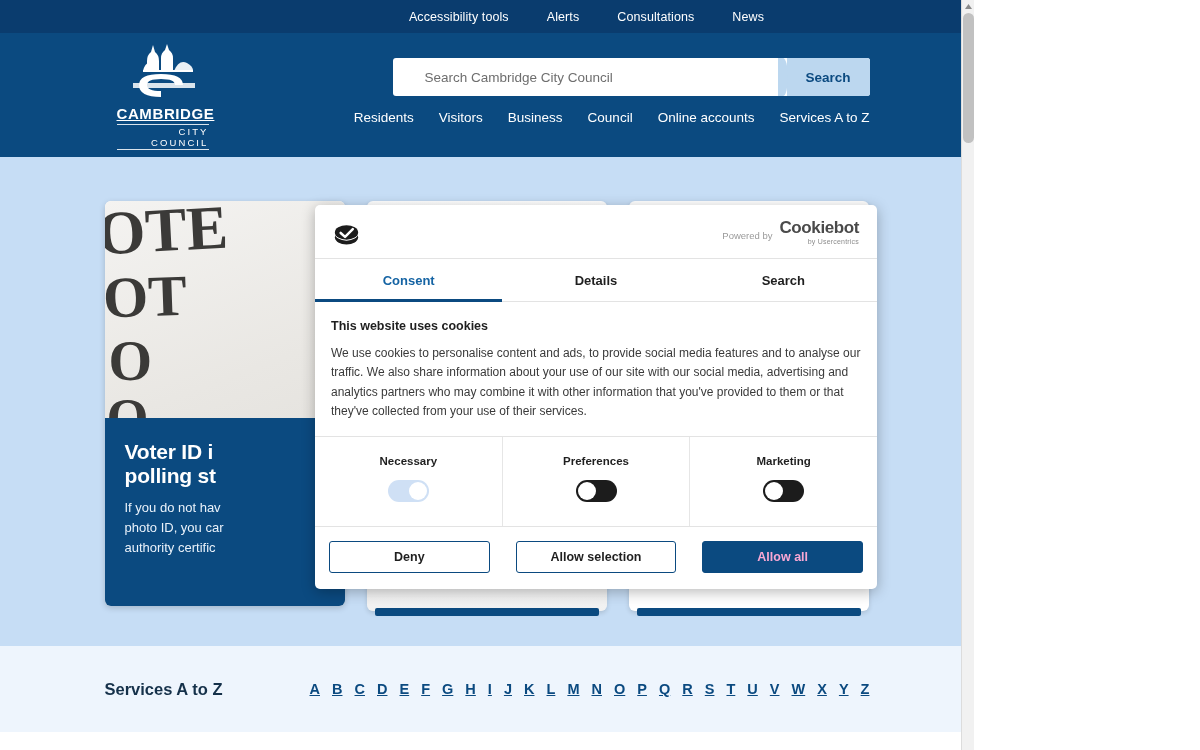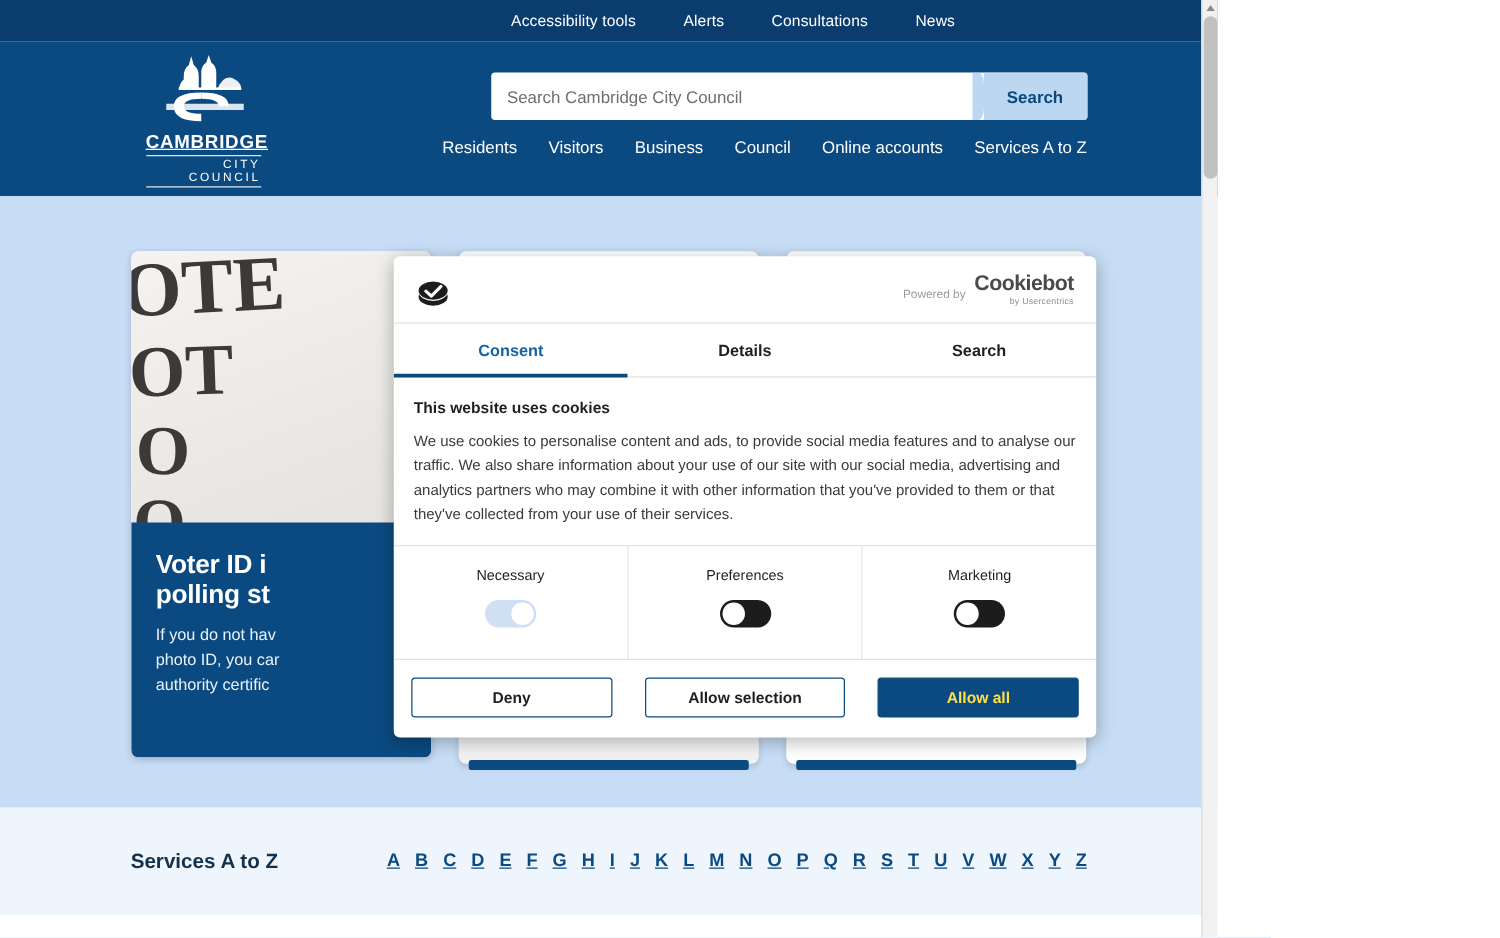--- a/index.html
+++ b/index.html
@@ -23,21 +23,21 @@
 
   .logo { position:absolute; left:12px; top:8px; width:92px; text-align:right; color:#fff; }
   .crest { width:92px; height:64px; display:block; }
   .logo-name { font-size:15px; font-weight:bold; letter-spacing:.6px; line-height:1.05; margin-top:1px; }
   .logo-sub { font-size:9.5px; letter-spacing:2.1px; margin-top:2px; border-top:1px solid rgba(255,255,255,.85);
               border-bottom:1px solid rgba(255,255,255,.85); padding:1px 0 1px; display:inline-block; }
 
   .searchwrap { position:absolute; left:288px; top:25px; width:477px; height:38px;
                 background:#fff; border-radius:3px; display:flex; overflow:hidden; }
   .searchwrap input { flex:1; border:0; outline:0; font-size:13.5px; color:#333;
-                      padding:0 13px; font-family:"Liberation Sans", sans-serif; background:transparent; }
+                      padding:0 32px; font-family:"Liberation Sans", sans-serif; background:transparent; }
   .searchwrap input::placeholder { color:#6e6e6e; }
   .search-btn { width:83px; background:#bcd7ef; border:0; color:#0b4a80; font-size:13.5px; font-weight:bold;
                 font-family:"Liberation Sans", sans-serif; cursor:pointer; position:relative; }
   .search-btn::before { content:""; position:absolute; left:-9px; top:0; width:10px; height:100%;
                         background:#bcd7ef; border-radius:0 50% 50% 0 / 0 50% 50% 0; }
 
   .mainnav { position:absolute; right:0; top:77px; display:flex; gap:25px; }
   .mainnav a { color:#fff; font-size:13.5px; text-decoration:none; white-space:nowrap; }
 
   
@@ -97,35 +97,35 @@
   .cd-tab.active { color:#1463a3; }
   .cd-tab.active::after { content:""; position:absolute; left:0; right:0; bottom:-1px; height:3px; background:#0b4a80; }
 
   .cd-body { padding:17px 16px 14px; }
   .cd-h { font-size:12.5px; font-weight:bold; color:#1f1f1f; margin-bottom:11px; }
   .cd-p { font-size:12px; line-height:1.62; color:#3a3a3a; }
 
   .cd-cats { display:flex; border-top:1px solid #e3e3e3; border-bottom:1px solid #e3e3e3; }
   .cd-cat { flex:1; text-align:center; padding:18px 0 20px; border-left:1px solid #e6e6e6; }
   .cd-cat:first-child { border-left:0; }
-  .cd-cat-label { font-size:11.5px; font-weight:normal; color:#1f1f1f; margin-bottom:13px; }
+  .cd-cat-label { font-size:11.5px; font-weight:bold; color:#1f1f1f; margin-bottom:13px; }
   .toggle { width:41px; height:22px; border-radius:11px; display:inline-block; position:relative; cursor:pointer; }
   .toggle .knob { position:absolute; top:2px; width:18px; height:18px; border-radius:50%; background:#fff; }
   .toggle.on-locked { background:#cfe0f5; }
   .toggle.on-locked .knob { right:2px; }
   .toggle.on { background:#0a4d85; }
   .toggle.on .knob { right:2px; }
   .toggle.off { background:#1c1c1c; }
   .toggle.off .knob { left:2px; }
 
   .cd-actions { display:flex; gap:26px; padding:14px 14px 16px; }
   .cd-btn { flex:1; height:32px; border-radius:3px; font-size:12.5px; font-weight:bold; cursor:pointer;
             font-family:"Liberation Sans", sans-serif; }
   .cd-btn.outline { background:#fff; border:1.5px solid #0b4a80; color:#1f1f1f; }
-  .cd-btn.solid { background:#0b4a80; border:1.5px solid #0b4a80; color:#fde047; }
+  .cd-btn.solid { background:#0b4a80; border:1.5px solid #0b4a80; color:#f9a8d4; }
 </style>
 </head>
 <body>
 
 <div class="page">
 
   <div class="topbar">
     <a href="#">Accessibility tools</a>
     <a href="#">Alerts</a>
     <a href="#">Consultations</a>

